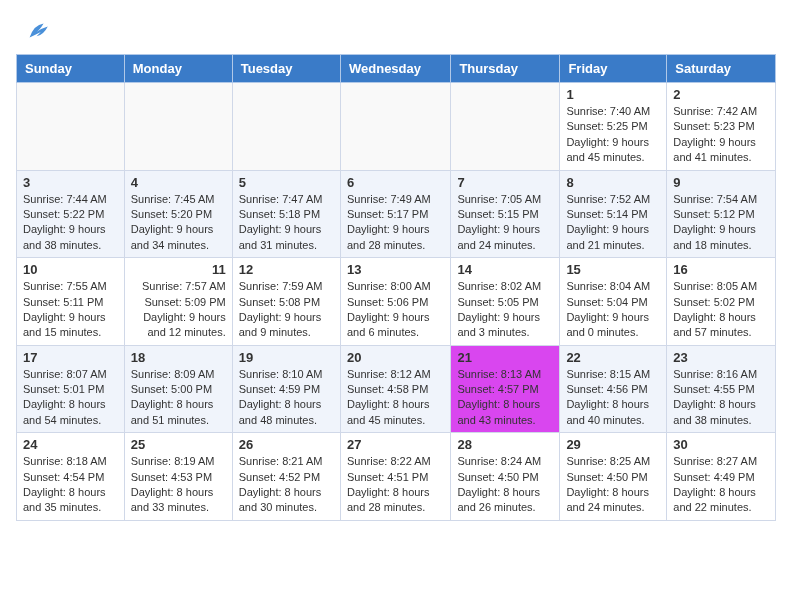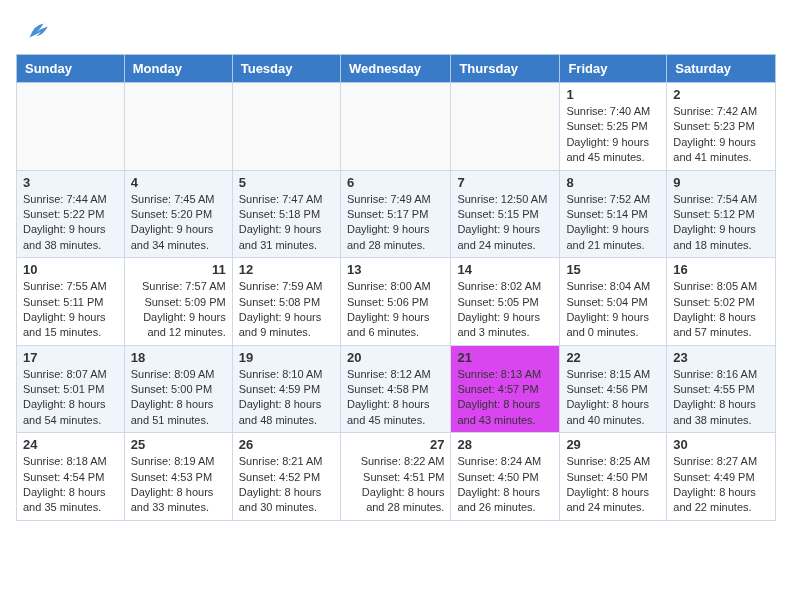--- a/index.html
+++ b/index.html
@@ -95,21 +95,21 @@
 Daylight: 9 hours and 31 minutes.</div>
           </td>
           <td style="background: rgb(240, 244, 251);">
             <span class="day-num">6</span>
             <div class="day-info">Sunrise: 7:49 AM
 Sunset: 5:17 PM
 Daylight: 9 hours and 28 minutes.</div>
           </td>
           <td style="background: rgb(240, 244, 251);">
             <span class="day-num">7</span>
-            <div class="day-info">Sunrise: 12:50 AM
+            <div class="day-info">Sunrise: 7:05 AM
 Sunset: 5:15 PM
 Daylight: 9 hours and 24 minutes.</div>
           </td>
           <td style="background: rgb(240, 244, 251);">
             <span class="day-num">8</span>
             <div class="day-info">Sunrise: 7:52 AM
 Sunset: 5:14 PM
 Daylight: 9 hours and 21 minutes.</div>
           </td>
           <td style="background: rgb(240, 244, 251);">
@@ -219,21 +219,21 @@
             <div class="day-info">Sunrise: 8:19 AM
 Sunset: 4:53 PM
 Daylight: 8 hours and 33 minutes.</div>
           </td>
           <td style="background: rgb(255, 255, 255);">
             <span class="day-num">26</span>
             <div class="day-info">Sunrise: 8:21 AM
 Sunset: 4:52 PM
 Daylight: 8 hours and 30 minutes.</div>
           </td>
-          <td style="background: rgb(255, 255, 255); text-align: right;">
+          <td style="background: rgb(255, 255, 255);">
             <span class="day-num">27</span>
             <div class="day-info">Sunrise: 8:22 AM
 Sunset: 4:51 PM
 Daylight: 8 hours and 28 minutes.</div>
           </td>
           <td style="background: rgb(255, 255, 255);">
             <span class="day-num">28</span>
             <div class="day-info">Sunrise: 8:24 AM
 Sunset: 4:50 PM
 Daylight: 8 hours and 26 minutes.</div>

